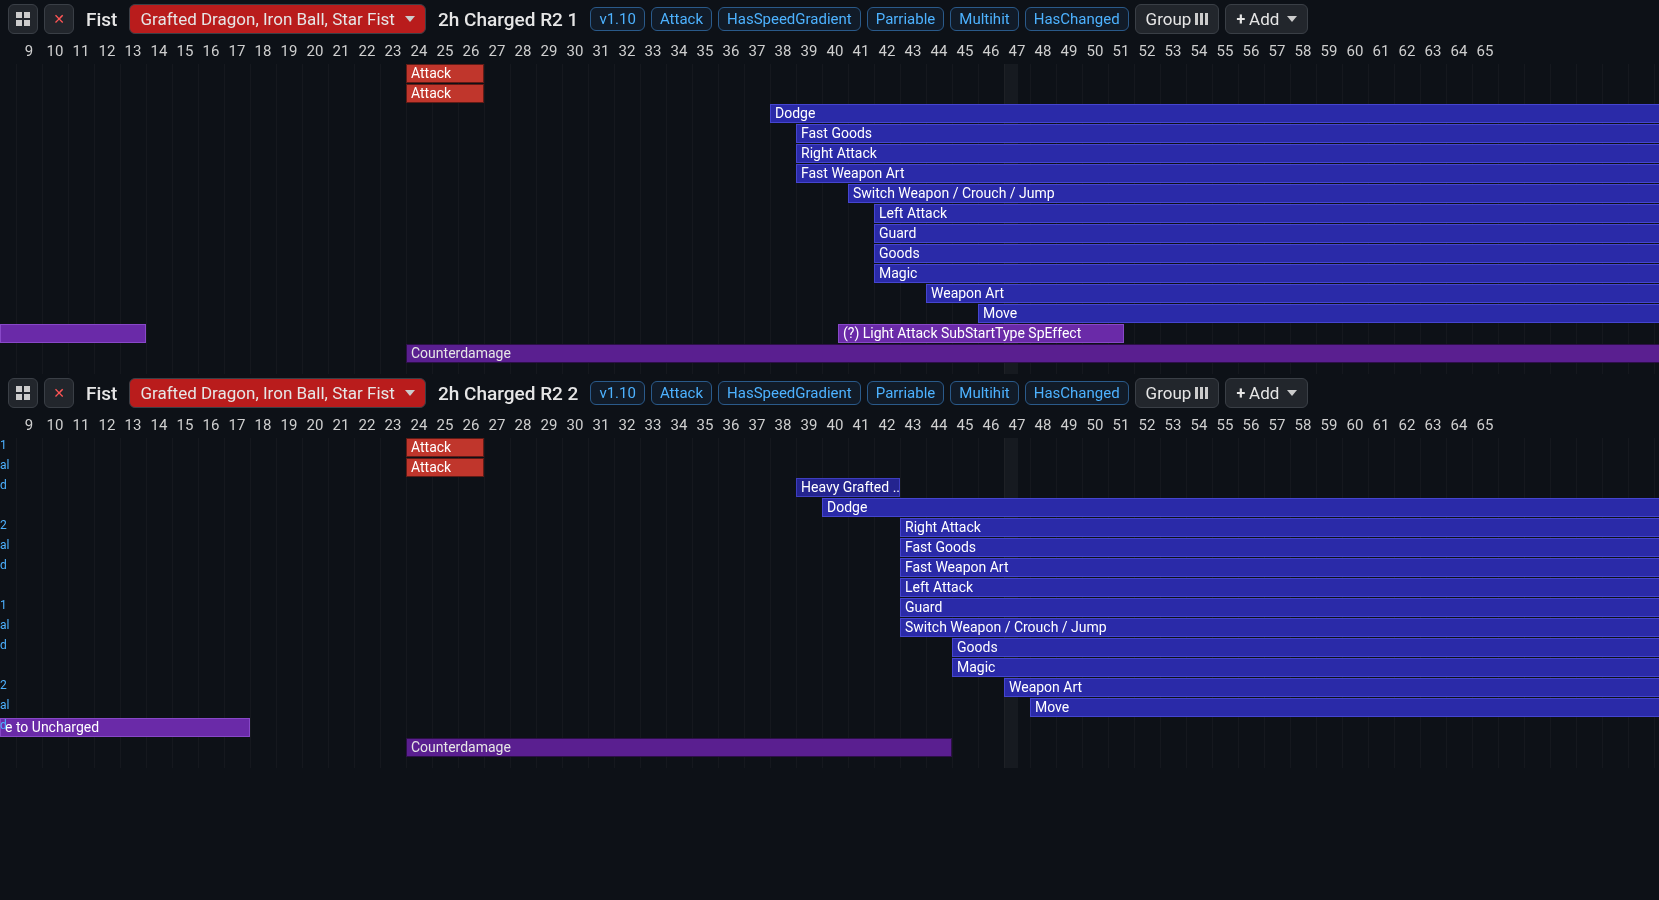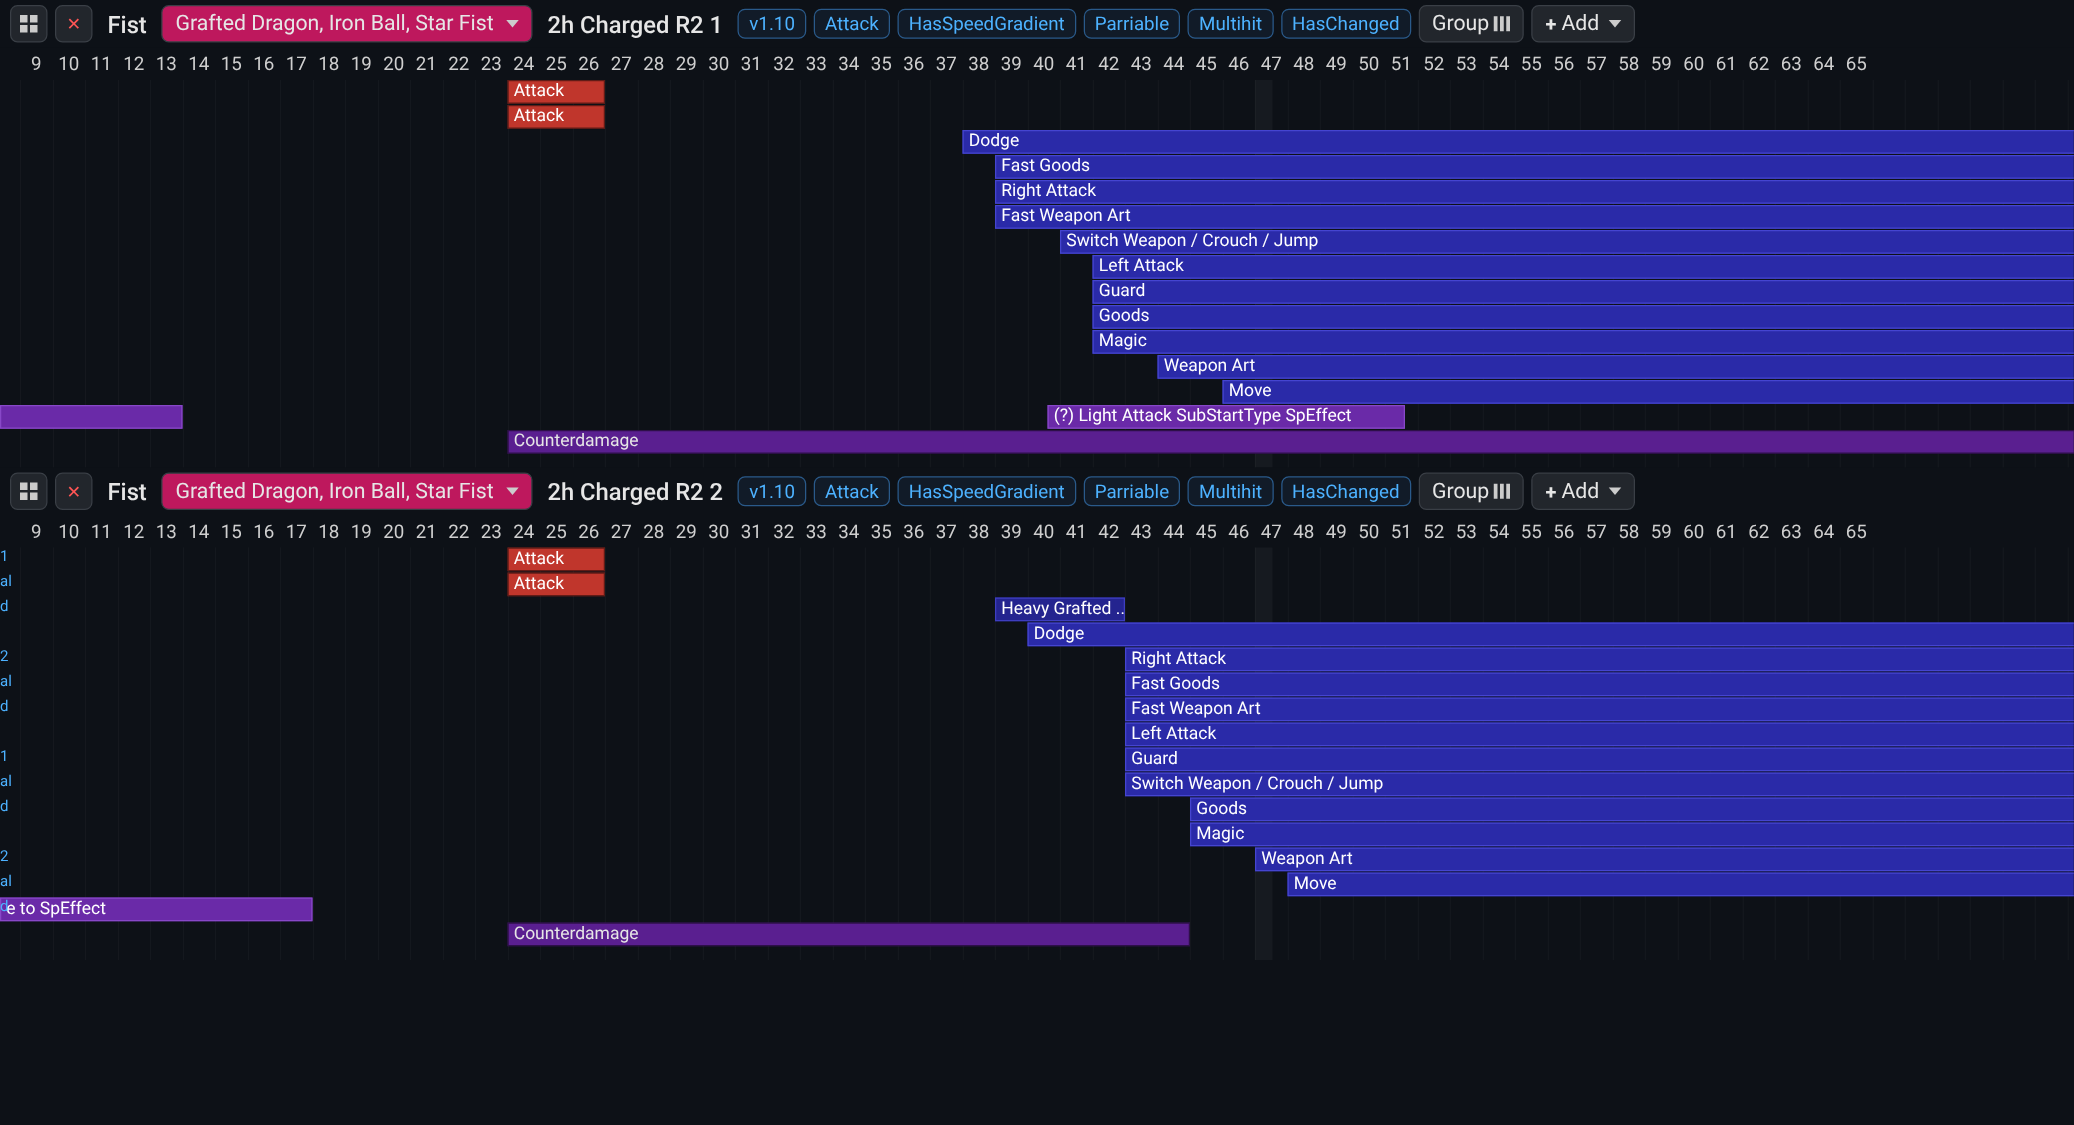--- a/index.html
+++ b/index.html
@@ -39,21 +39,21 @@
   font-size: 19px;
   font-weight: 500;
   padding: 0 6px;
 }
 .dropdown {
   display: flex;
   align-items: center;
   gap: 6px;
   border: 1px solid #3a3f46;
   border-radius: 6px;
-  background: #be185d;
+  background: #b91c1c;
   padding: 4px 10px;
   cursor: pointer;
   font-size: 17px;
 }
 .tag {
   border: 1px solid #2a5a8a;
   color: #4db2ff;
   border-radius: 6px;
   padding: 2px 8px;
   font-size: 15px;
@@ -366,21 +366,21 @@
         <div class="bar blue" style="left: 900px; width: 2002px; top: 80px;"><span>Right Attack</span></div>
         <div class="bar blue" style="left: 900px; width: 2002px; top: 100px;"><span>Fast Goods</span></div>
         <div class="bar blue" style="left: 900px; width: 2002px; top: 120px;"><span>Fast Weapon Art</span></div>
         <div class="bar blue" style="left: 900px; width: 2002px; top: 140px;"><span>Left Attack</span></div>
         <div class="bar blue" style="left: 900px; width: 2002px; top: 160px;"><span>Guard</span></div>
         <div class="bar blue" style="left: 900px; width: 2002px; top: 180px;"><span>Switch Weapon / Crouch / Jump</span></div>
         <div class="bar blue" style="left: 952px; width: 1950px; top: 200px;"><span>Goods</span></div>
         <div class="bar blue" style="left: 952px; width: 1950px; top: 220px;"><span>Magic</span></div>
         <div class="bar blue" style="left: 1004px; width: 1898px; top: 240px;"><span>Weapon Art</span></div>
         <div class="bar blue" style="left: 1030px; width: 1872px; top: 260px;"><span>Move</span></div>
-        <div class="bar purple" style="left: 0px; width: 250px; top: 280px;"><span>e to SpEffect</span></div>
+        <div class="bar purple" style="left: 0px; width: 250px; top: 280px;"><span>e to Uncharged</span></div>
         <div class="bar purple-dark" style="left: 406px; width: 546px; top: 300px;"><span>Counterdamage</span></div>
         <div class="side-stub" style="top: 0px;">1</div>
         <div class="side-stub" style="top: 20px;">al</div>
         <div class="side-stub" style="top: 40px;">d</div>
         <div class="side-stub" style="top: 80px;">2</div>
         <div class="side-stub" style="top: 100px;">al</div>
         <div class="side-stub" style="top: 120px;">d</div>
         <div class="side-stub" style="top: 160px;">1</div>
         <div class="side-stub" style="top: 180px;">al</div>
         <div class="side-stub" style="top: 200px;">d</div>

